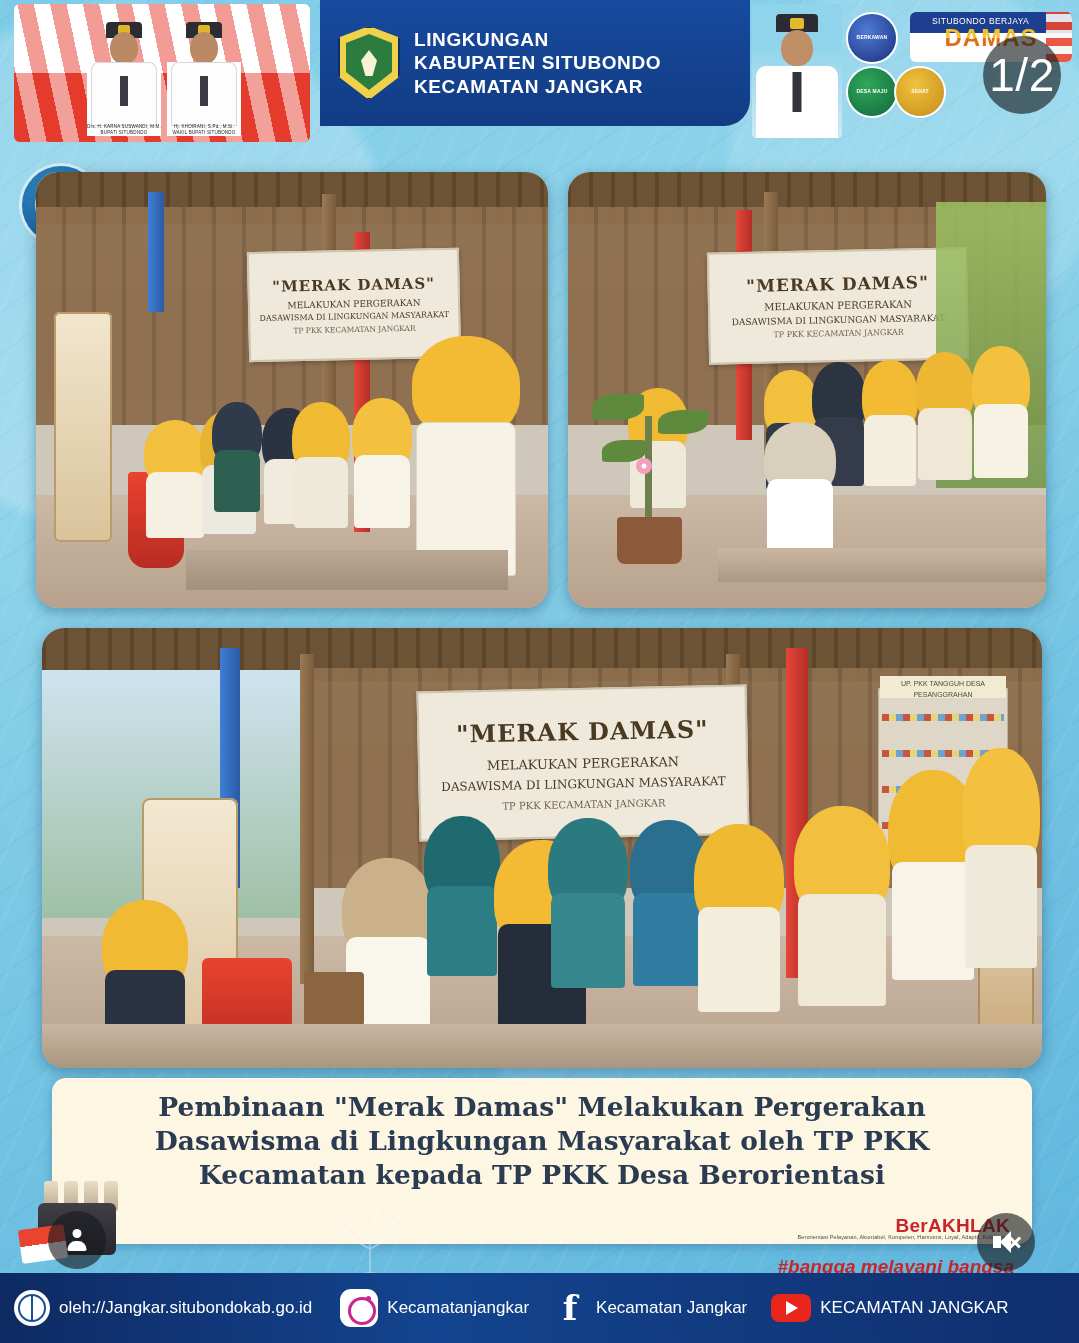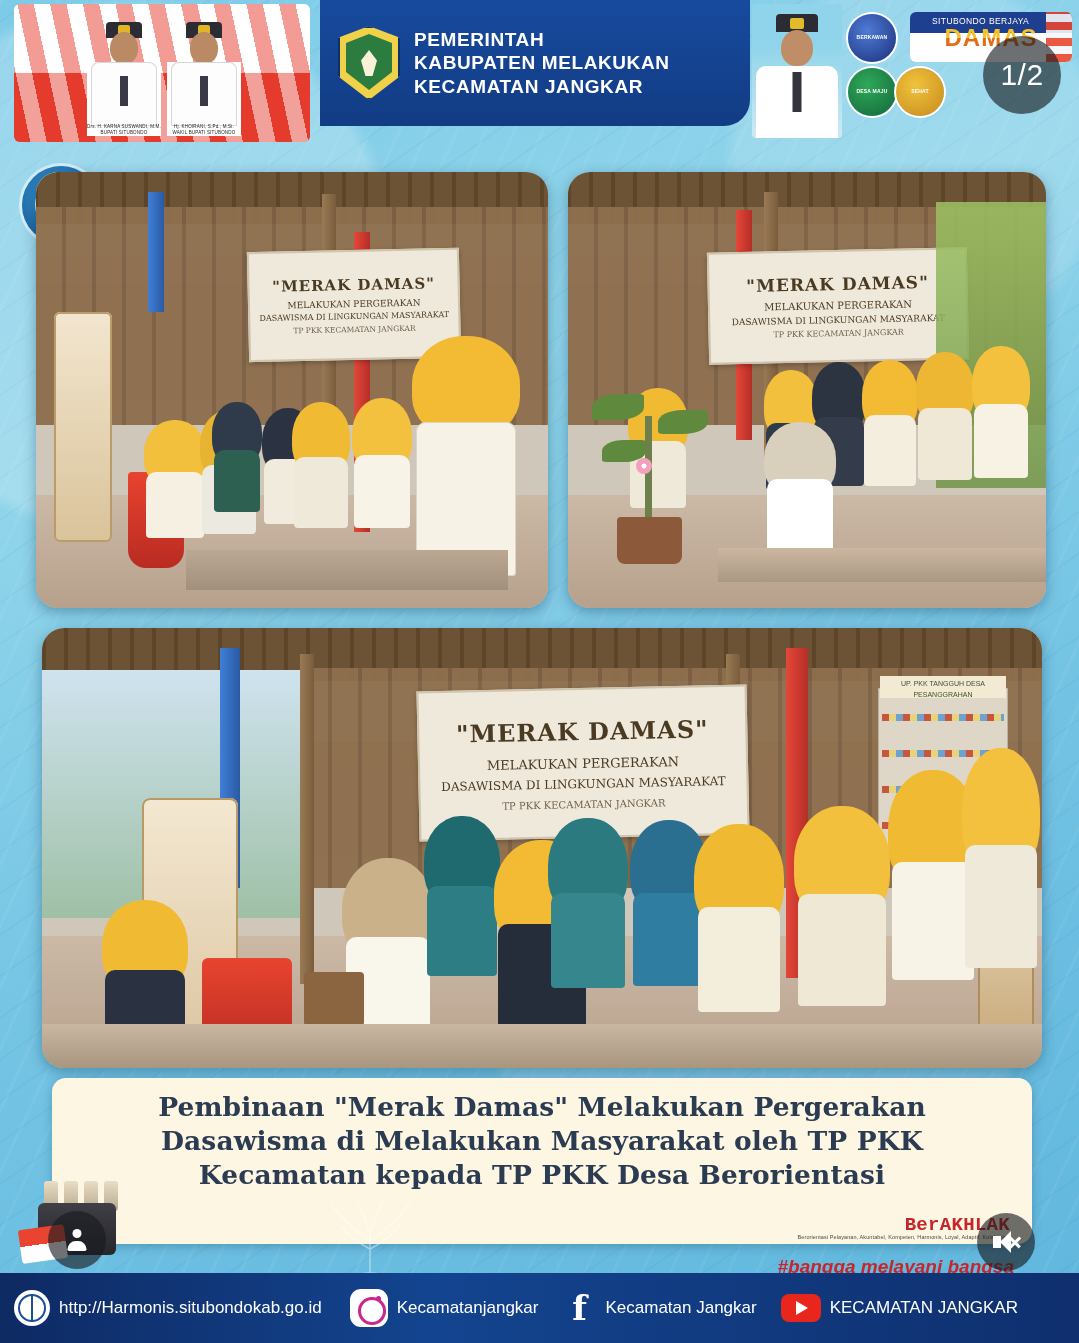--- a/index.html
+++ b/index.html
@@ -162,21 +162,21 @@
   }
   .pakem .strip { position:absolute; right:0; top:0; width:26px; height:50px;
     background: repeating-linear-gradient(0deg,#e8462f 0 8px,#f6f6f6 8px 16px); opacity:.9;}
 
   
   .page-counter {
     position: absolute; right: 18px; top: 36px;
     width: 78px; height: 78px; border-radius: 50%;
     background: rgba(20,24,28,0.62);
     color: #fff; display: flex; align-items: center; justify-content: center;
-    font-size: 30px; letter-spacing: .5px;
+    font-size: 46px; letter-spacing: .5px;
   }
 
   
   .pkk-logo {
     position: absolute; left: 22px; top: 166px; width: 78px; height: 78px;
     border-radius: 50%;
     background: radial-gradient(circle at 42% 38%, #3aa0d8, #1b5f9e 70%, #12486f 100%);
     box-shadow: 0 0 0 3px rgba(255,255,255,.55);
   }
   .pkk-logo:before {
@@ -251,21 +251,21 @@
     text-align: center;
   }
   .caption p {
     font-family: "DejaVu Serif", serif;
     color: #2a3b52; font-size: 26.5px; line-height: 1.28; font-weight: bold;
     letter-spacing: .1px;
   }
   .berakhlak {
     position: absolute; right: 22px; bottom: 4px; text-align: right; line-height: 1;
   }
-  .berakhlak .ba { font-size: 19px; font-weight: bold; color: #c8252b; letter-spacing: .3px; font-family: Liberation Mono, monospace; }
+  .berakhlak .ba { font-size: 19px; font-weight: bold; color: #c8252b; letter-spacing: .3px; }
   .berakhlak .bs { font-size: 5.5px; color: #4a4a4a; letter-spacing: .1px; }
   .bangga {
     position: absolute; right: 18px; bottom: -34px; color: #c8252b;
     font-size: 19px; font-weight: bold; font-style: italic;
   }
 
   
   .footer {
     position: absolute; left: 0; bottom: 0; width: 1079px; height: 70px;
     background: linear-gradient(90deg, #0e2a63 0%, #13448f 40%, #0f2f6e 100%);
@@ -368,22 +368,22 @@
           <div class="tie"></div>
           <div class="name">Hj. KHOIRANI, S.Pd., M.Si.
 WAKIL BUPATI SITUBONDO</div>
         </div>
       </div>
     </div>
 
     <div class="hdr-center">
       <div class="crest"></div>
       <div class="hdr-titles">
-        <div class="l1">PEMERINTAH</div>
-        <div class="l2">KABUPATEN MELAKUKAN</div>
+        <div class="l1">LINGKUNGAN</div>
+        <div class="l2">KABUPATEN SITUBONDO</div>
         <div class="l3">KECAMATAN JANGKAR</div>
       </div>
     </div>
 
     <div class="hdr-right">
       <div class="camat">
         <div class="cap"></div>
         <div class="head"></div>
         <div class="body"></div>
         <div class="tie"></div>
@@ -591,21 +591,21 @@
         <div class="bd" style="background:#efe9da;"></div>
       </div>
 
       <div style="position:absolute;left:262px;bottom:42px;width:60px;height:54px;background:#8a6540;border-radius:4px;"></div>
       <div style="position:absolute;left:0;bottom:0;right:0;height:44px;background:linear-gradient(180deg,#c9b7a2,#a89madd);background:linear-gradient(180deg,#c9b7a2,#a8967f);"></div>
     </div>
   </div>
 
   <div class="caption">
     <p>Pembinaan "Merak Damas" Melakukan Pergerakan</p>
-    <p>Dasawisma di Melakukan Masyarakat oleh TP PKK</p>
+    <p>Dasawisma di Lingkungan Masyarakat oleh TP PKK</p>
     <p>Kecamatan kepada TP PKK Desa Berorientasi</p>
     <div class="berakhlak">
       <div class="ba">BerAKHLAK</div>
       <div class="bs">Berorientasi Pelayanan, Akuntabel, Kompeten, Harmonis, Loyal, Adaptif, Kolaboratif</div>
     </div>
     <div class="bangga">#bangga melayani bangsa</div>
   </div>
 
   <div class="deco-left">
     <div class="tube t1"></div>
@@ -638,21 +638,21 @@
       <span class="spk"></span>
         <span class="cone"></span>
         <span class="x1"></span>
         <span class="x2"></span>
     </span>
   </div>
 
   <div class="footer">
     <div class="f-item">
       <span class="ico ico-globe"></span>
-      <span class="lbl">http://Harmonis.situbondokab.go.id</span>
+      <span class="lbl">oleh://Jangkar.situbondokab.go.id</span>
     </div>
     <div class="f-item" style="margin-left:18px;">
       <span class="ico ico-ig"></span>
       <span class="lbl">Kecamatanjangkar</span>
     </div>
     <div class="f-item" style="margin-left:14px;">
       <span class="ico ico-fb">f</span>
       <span class="lbl">Kecamatan Jangkar</span>
     </div>
     <div class="f-item" style="margin-left:14px;">

